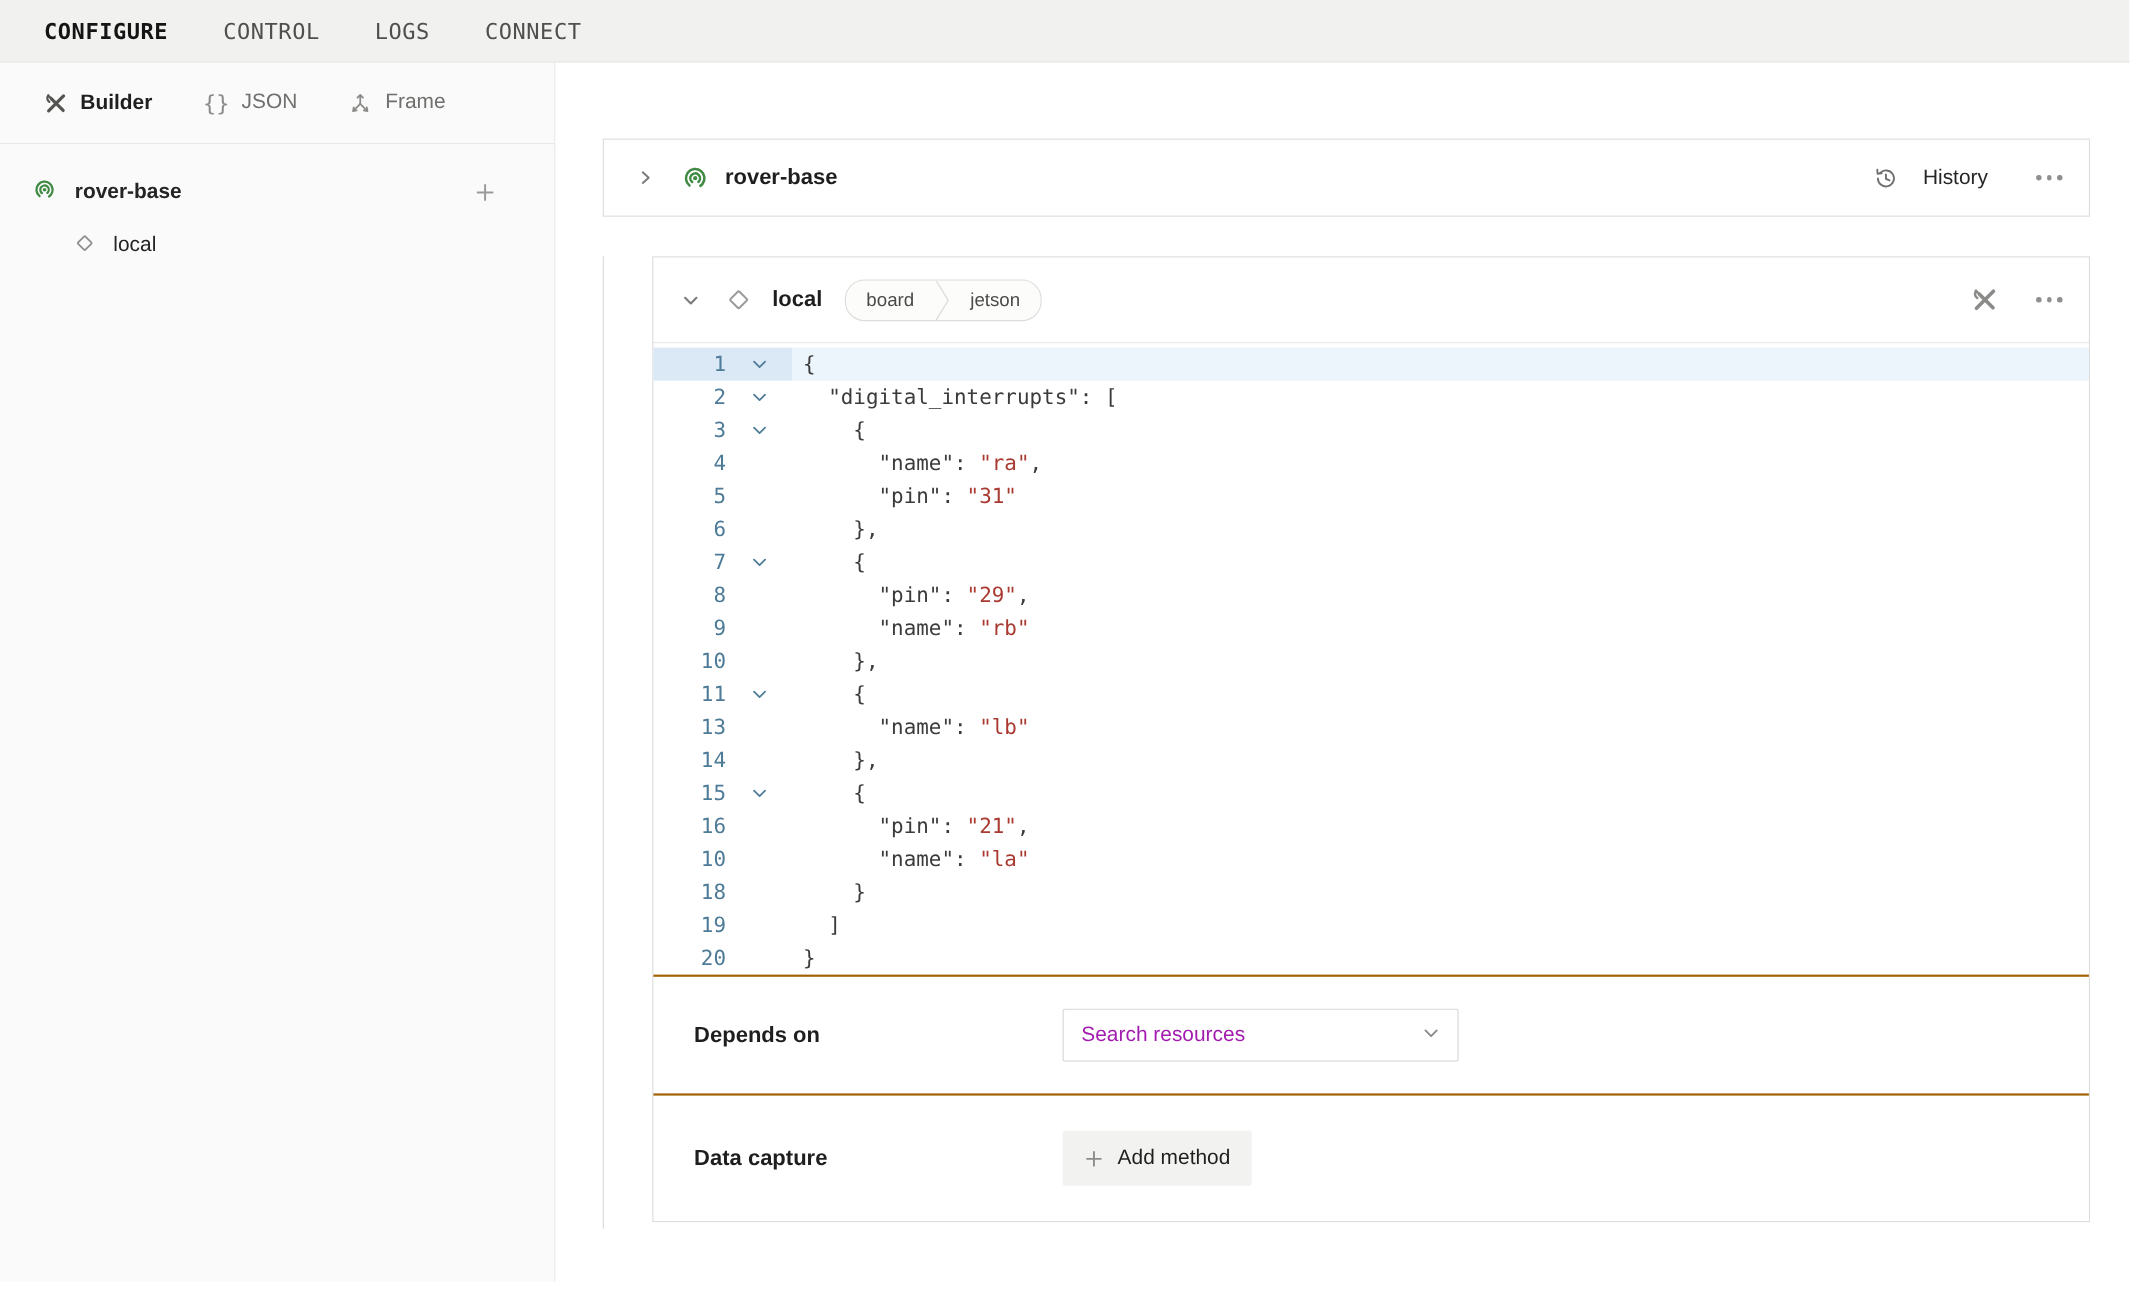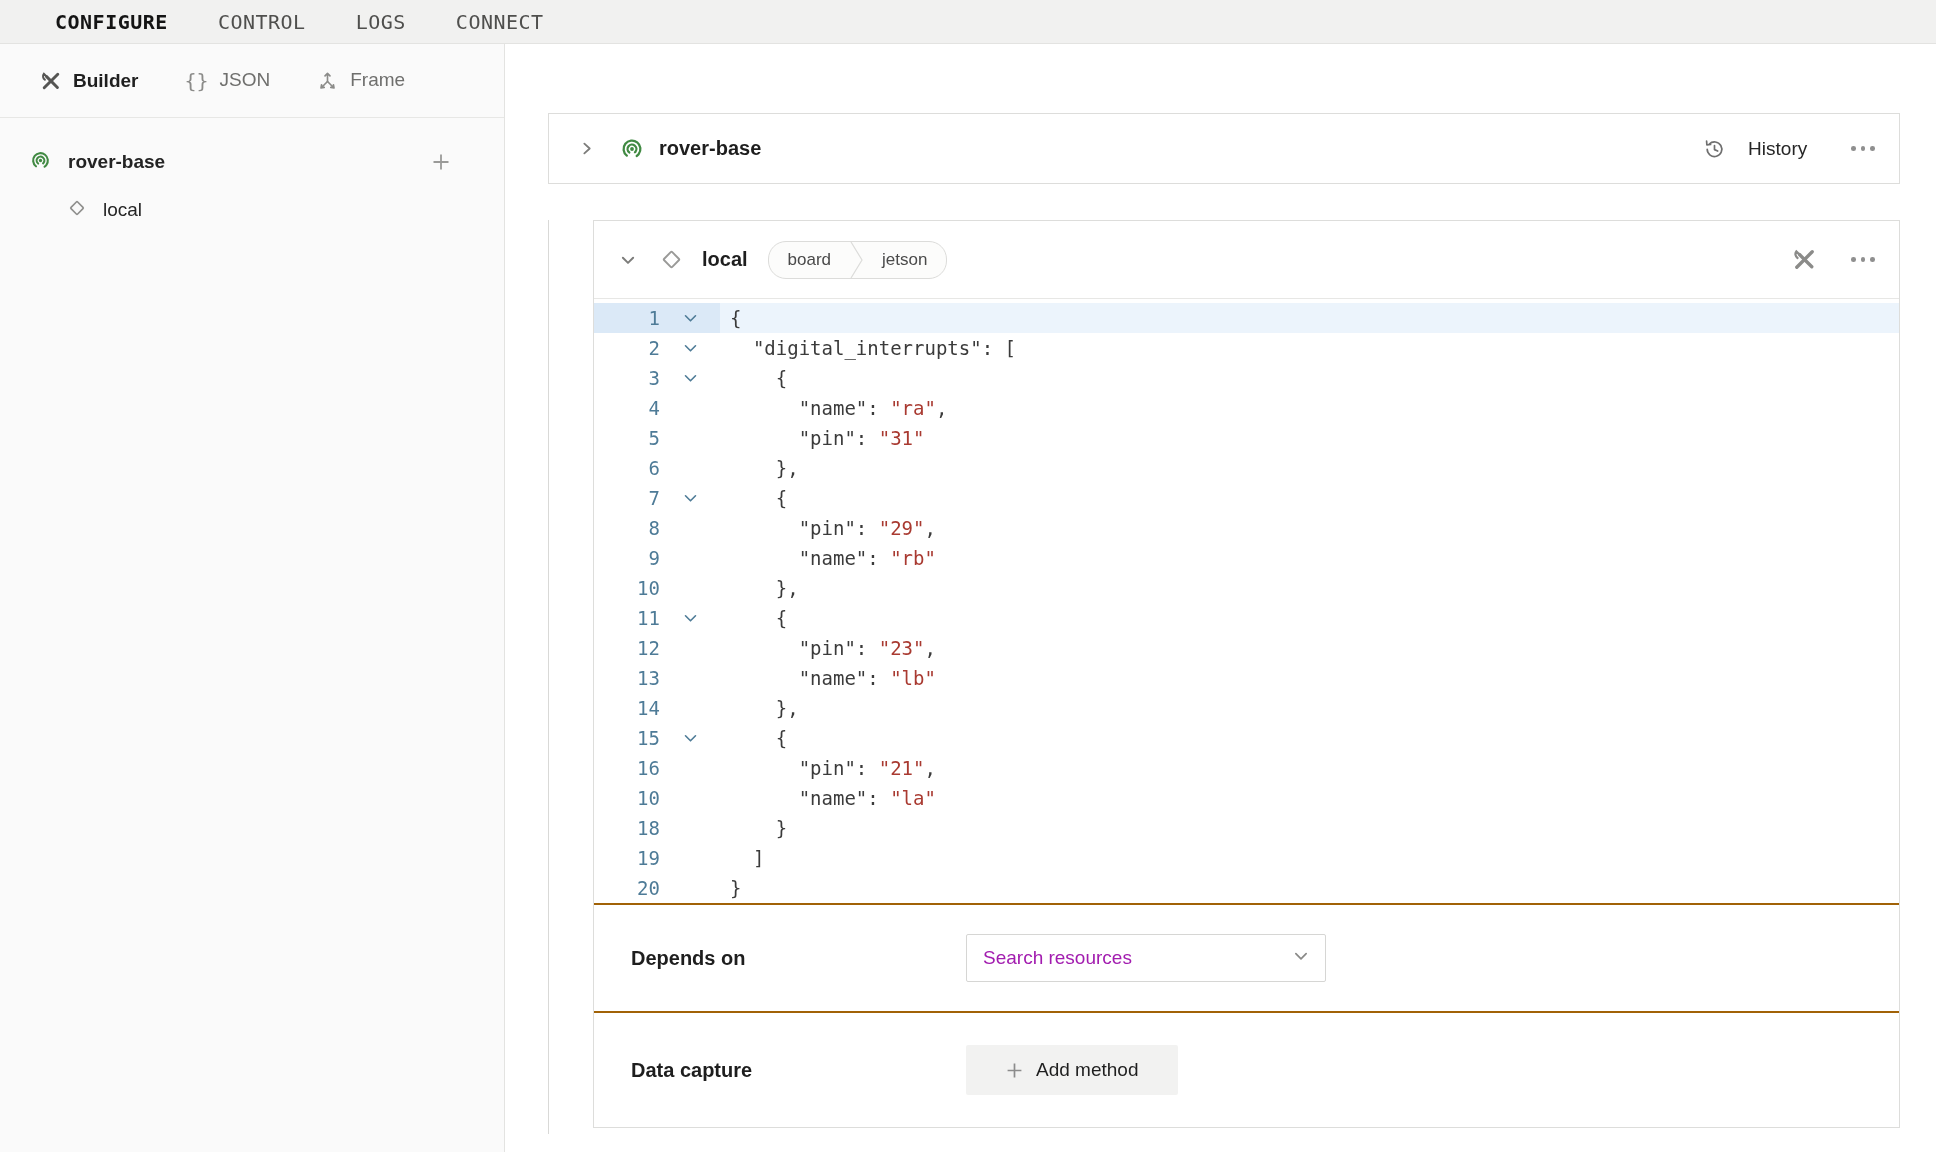--- a/index.html
+++ b/index.html
@@ -3,22 +3,22 @@
 <meta charset="utf-8">
 <style>
   html,body{margin:0;padding:0;}
   body{
     width:1936px;height:1172px;overflow:hidden;background:#fff;
     font-family:"Liberation Sans",sans-serif;color:#282828;
     -webkit-font-smoothing:antialiased;
   }
   
   .topnav{
-    height:44px;background:#f1f1f0;border-bottom:1px solid #e3e3e1;
-    display:flex;align-items:center;padding-left:55px;box-sizing:border-box;
+    height:57px;background:#f1f1f0;border-bottom:1px solid #e3e3e1;
+    display:flex;align-items:center;padding-left:40px;box-sizing:border-box;
   }
   .topnav nav{display:flex;gap:50px;}
   .tab{
     font-family:"DejaVu Sans Mono","Liberation Mono",monospace;
     font-size:20px;letter-spacing:.5px;color:#4f4f4d;cursor:pointer;
   }
   .tab.active{font-weight:bold;color:#141414;}
   
   .cols{display:flex;height:1108px;}
   .sidebar{
@@ -85,21 +85,21 @@
   .sec-row{display:flex;align-items:center;border-top:2px solid #a16207;padding-left:37px;}
   .sec-row .rlabel{font-size:20px;font-weight:bold;color:#1e1e1e;width:335px;flex:none;}
   .depends{height:106px;}
   .selectbox{
     width:360px;height:48px;border:1px solid #d6d6d4;border-radius:2px;background:#fff;
     display:flex;align-items:center;padding:0 16px;box-sizing:border-box;cursor:pointer;
   }
   .selectbox .ph{flex:1;font-size:19px;color:#a21caf;}
   .capture{height:114px;}
   .addbtn{
-    height:50px;padding:0 40px;background:#f2f2f1;border:none;border-radius:2px;
+    height:50px;padding:0 20px;background:#f2f2f1;border:none;border-radius:2px;
     display:flex;align-items:center;gap:13px;font-family:"Liberation Sans",sans-serif;
     font-size:19px;color:#1f1f1f;cursor:pointer;
   }
   .addbtn .plus{display:flex;color:#8c8c8c;}
 </style>
 </head>
 <body>
 
 <header class="topnav">
   <nav id="topnav-tabs">
@@ -308,25 +308,20 @@
             <div class="eline">
               <span class="gut">11</span>
               <span class="fold">
                 <svg width="13" height="9" viewBox="0 0 13 9">
                   <path d="M1.5 1.8 L6.5 6.8 L11.5 1.8" stroke="#4e7b97" stroke-width="1.6" fill="none" stroke-linecap="round" stroke-linejoin="round"></path>
                 </svg>
               </span>
               <span class="codetxt"><span>    {</span></span>
             </div>
             <div class="eline">
-              <span class="gut">12</span>
-              <span class="fold"></span>
-              <span class="codetxt"><span>      "pin": </span><span class="tok-s">"23"</span><span>,</span></span>
-            </div>
-            <div class="eline">
               <span class="gut">13</span>
               <span class="fold"></span>
               <span class="codetxt"><span>      "name": </span><span class="tok-s">"lb"</span></span>
             </div>
             <div class="eline">
               <span class="gut">14</span>
               <span class="fold"></span>
               <span class="codetxt"><span>    },</span></span>
             </div>
             <div class="eline">

